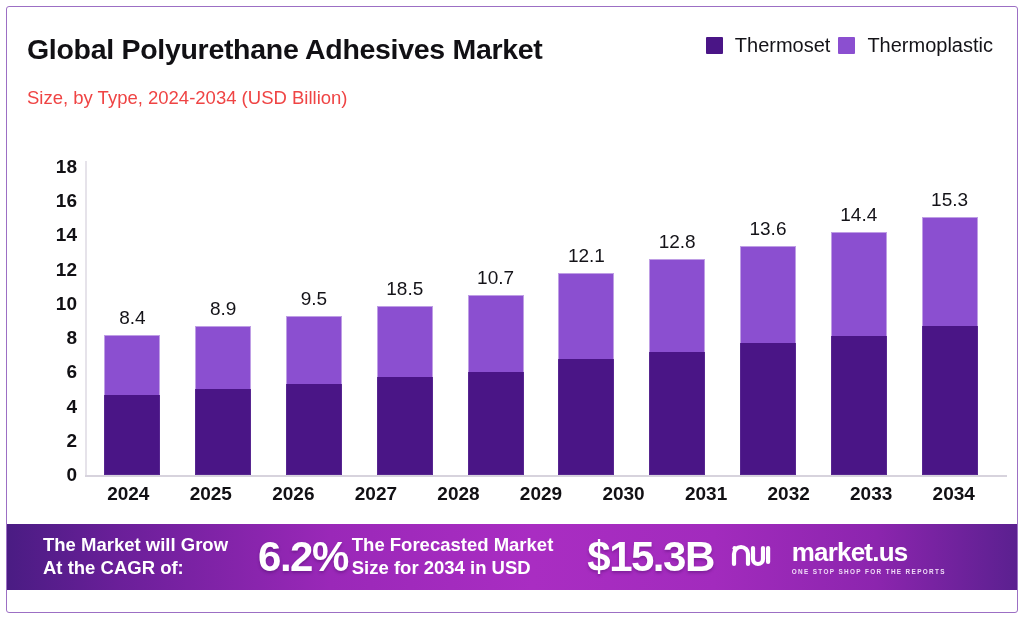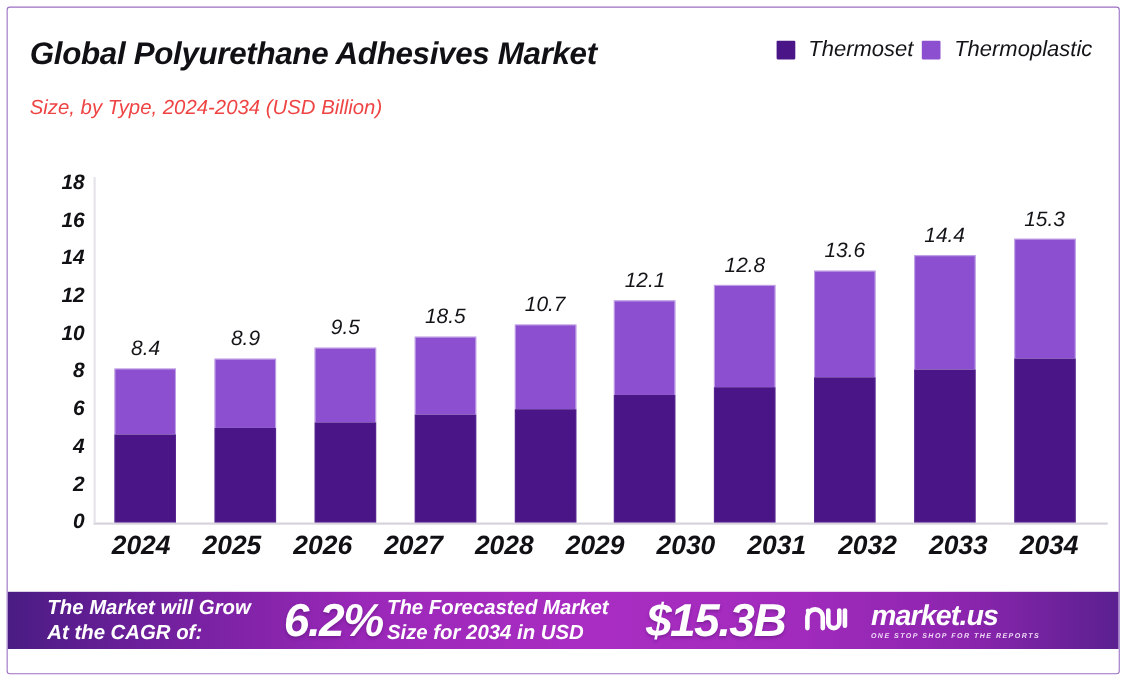--- a/index.html
+++ b/index.html
@@ -10,21 +10,20 @@
   body {
     font-family: "Liberation Sans", sans-serif;
   }
   #infographic {
     position: relative;
     width: 1024px;
     height: 619px;
     background: #ffffff;
     box-sizing: border-box;
     overflow: hidden;
-    font-style: italic;
   }
   .card {
     position: absolute;
     left: 6px;
     top: 6px;
     width: 1012px;
     height: 607px;
     box-sizing: border-box;
     border: 1.5px solid #9c6fc4;
     border-radius: 3px;
@@ -176,33 +175,33 @@
     position: absolute;
     left: 80px;
     top: 356px;
     right: 22px;
     display: flex;
     justify-content: space-between;
   }
   .x-label {
     flex: 1 1 0;
     text-align: center;
-    font-size: 24px;
+    font-size: 19px;
     font-weight: bold;
     color: #111014;
     white-space: nowrap;
   }
 
   
   .footer {
     position: absolute;
     left: 0;
     bottom: 22px;
     width: 100%;
-    height: 52px;
+    height: 66px;
     background: linear-gradient(90deg,
         #4a1c83 0%,
         #6a1f99 11%,
         #9a28b8 32%,
         #a92dc2 52%,
         #a22bbd 70%,
         #8c25ae 86%,
         #5b2090 100%);
     display: flex;
     align-items: center;

